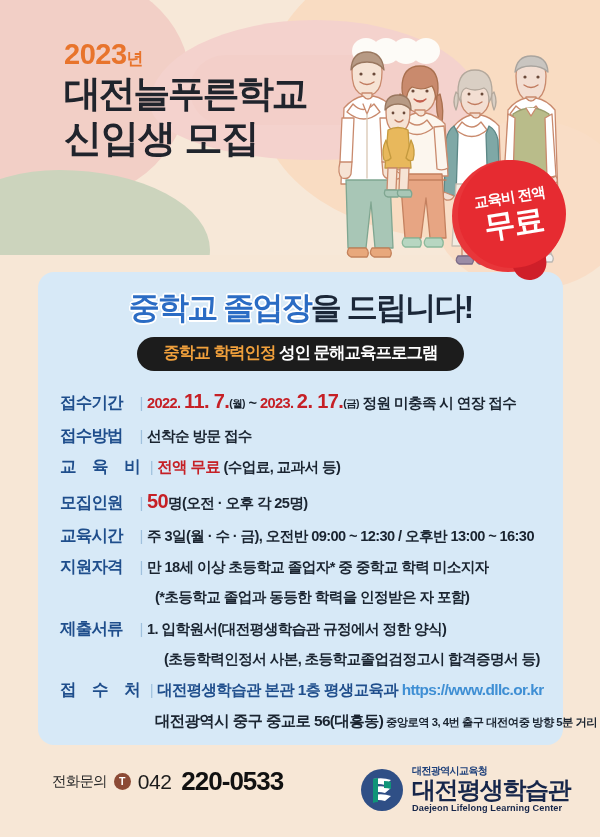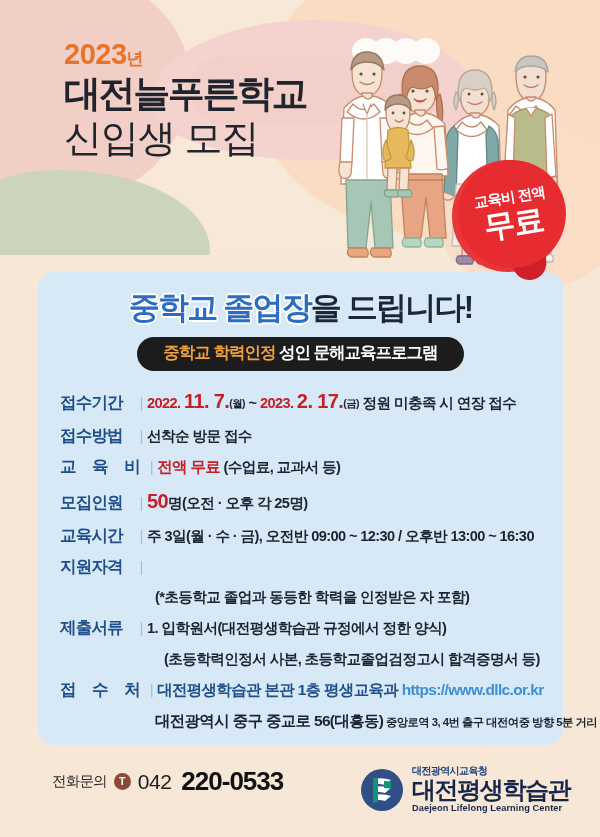--- a/index.html
+++ b/index.html
@@ -97,21 +97,21 @@
     letter-spacing: -2px; line-height: 1.08;
     text-shadow:
       -1.6px -1.6px 0 #fdfaf6,  1.6px -1.6px 0 #fdfaf6,
       -1.6px  1.6px 0 #fdfaf6,  1.6px  1.6px 0 #fdfaf6,
        0 -1.8px 0 #fdfaf6, 0 1.8px 0 #fdfaf6,
       -1.8px 0 0 #fdfaf6, 1.8px 0 0 #fdfaf6;
     white-space: nowrap;
   }
   .title-3 {
     margin-top: 4px;
-    font-size: 38px; font-weight: 400; color: #20242c;
+    font-size: 38px; font-weight: 700; color: #20242c;
     letter-spacing: -1px; line-height: 1.08;
     white-space: nowrap;
   }
 
   
   .family { position: absolute; left: 330px; top: 30px; z-index: 8; }
 
   
   .free-badge {
     position: absolute; left: 452px; top: 160px;
@@ -445,20 +445,21 @@
           <div class="val"><span class="val-red val-big">50</span><span>명(오전 · 오후 각 25명)</span></div>
         </div>
         <div class="row">
           <div class="lbl">교육시간</div>
           <div class="sep">|</div>
           <div class="val"><span>주 3일(월 · 수 · 금), 오전반 09:00 ~ 12:30 / 오후반 13:00 ~ 16:30</span></div>
         </div>
         <div class="row">
           <div class="lbl">지원자격</div>
           <div class="sep">|</div>
+          <div class="val"><span>만 18세 이상 초등학교 졸업자* 중 중학교 학력 미소지자</span></div>
         </div>
         <div class="row-sub val">(*초등학교 졸업과 동등한 학력을 인정받은 자 포함)</div>
         <div class="row">
           <div class="lbl">제출서류</div>
           <div class="sep">|</div>
           <div class="val">1. 입학원서(대전평생학습관 규정에서 정한 양식)</div>
         </div>
         <div class="row-sub val" style="padding-left: 104px;">(초등학력인정서 사본, 초등학교졸업검정고시 합격증명서 등)</div>
         <div class="row">
           <div class="lbl spaced">접 수 처</div>

